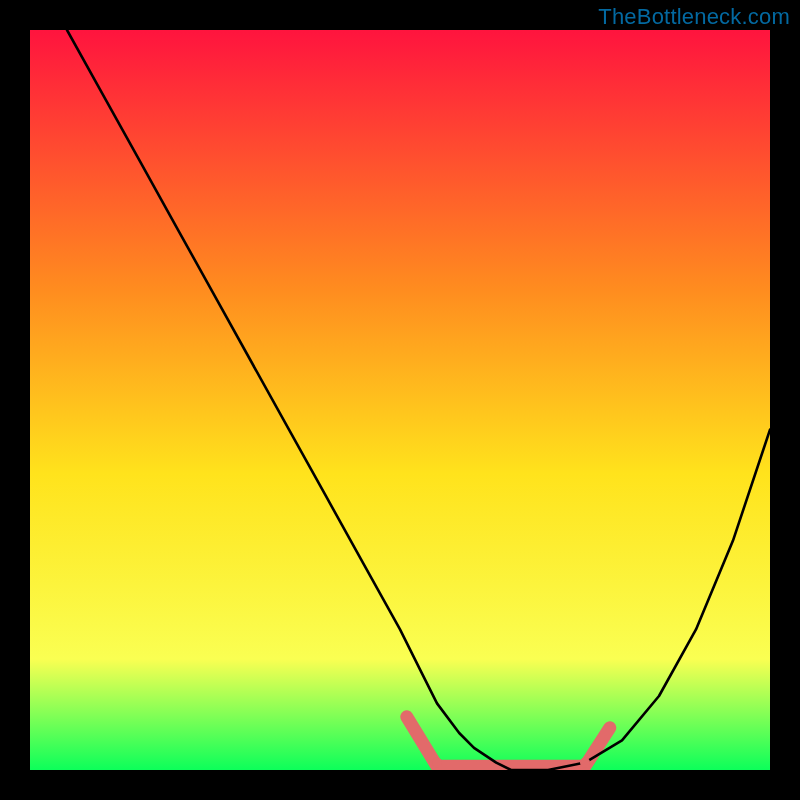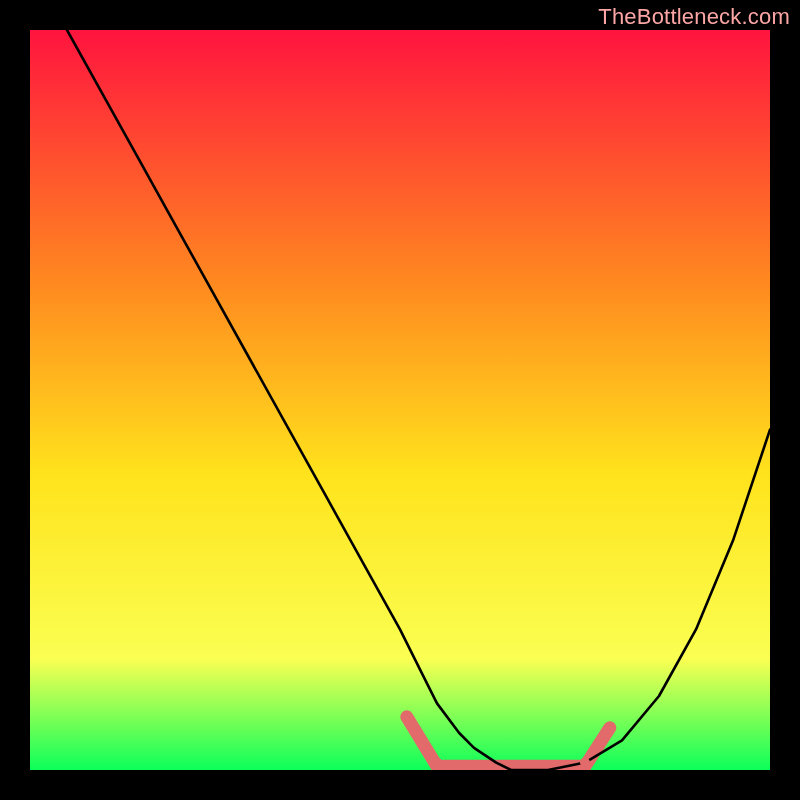--- a/index.html
+++ b/index.html
@@ -16,21 +16,21 @@
     left: 0;
     top: 0;
     width: 800px;
     height: 800px;
     background: #000;
   }
   .watermark {
     position: absolute;
     top: 4px;
     right: 10px;
-    color: #fca5a5;
+    color: #0369a1;
     font-size: 22px;
     font-weight: 500;
     letter-spacing: 0.2px;
     user-select: none;
   }
   .plot {
     position: absolute;
     left: 30px;
     top: 30px;
     width: 740px;

